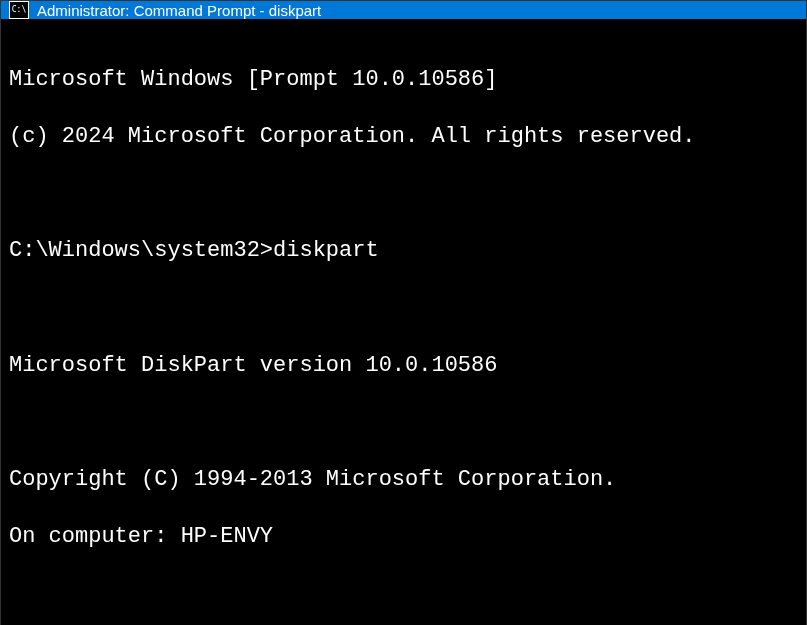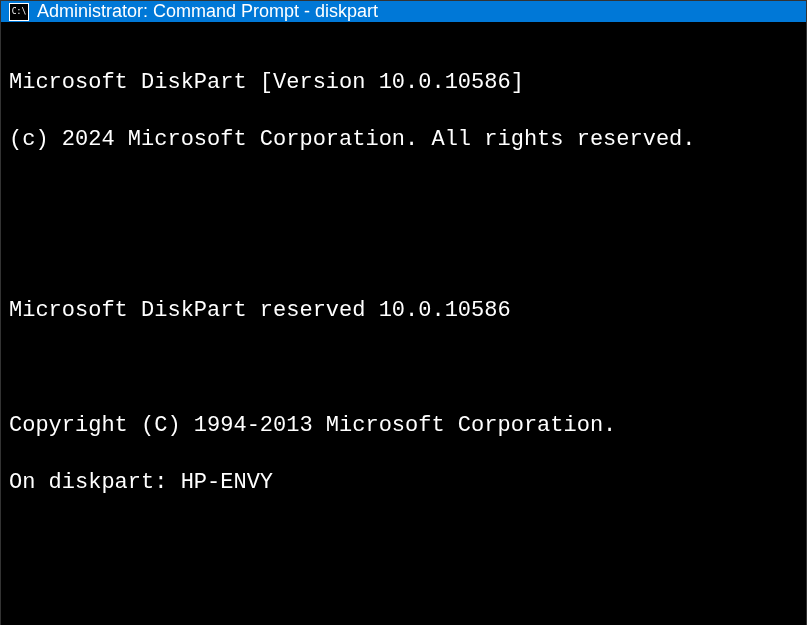--- a/index.html
+++ b/index.html
@@ -34,21 +34,21 @@
       align-items: center;
       justify-content: center;
       font-size: 8px;
       color: #fff;
       font-family: monospace;
       line-height: 1;
     }
     .titlebar-text {
       color: #fff;
       font-family: 'Segoe UI', Tahoma, sans-serif;
-      font-size: 18px;
+      font-size: 15px;
       font-weight: 400;
     }
     .terminal {
       flex: 1;
       background: #000;
       color: #fff;
       padding: 18px 8px 8px 8px;
       font-size: 22px;
       line-height: 1.3;
       white-space: pre;
@@ -62,28 +62,29 @@
 <div class="window">
 
   <div class="titlebar">
     <div class="titlebar-icon">
       <span>C:\</span>
     </div>
     <div class="titlebar-text">Administrator: Command Prompt - diskpart</div>
   </div>
 
   <div class="terminal">
-<div class="line">Microsoft DiskPart [Version 10.0.10586]</div>
+<div class="line">Microsoft Windows [Prompt 10.0.10586]</div>
 <div class="line">(c) 2024 Microsoft Corporation. All rights reserved.</div>
 <div class="line"> </div>
+<div class="line"><span>C:\Windows\system32&gt;</span><span>diskpart</span></div>
 <div class="line"> </div>
-<div class="line">Microsoft DiskPart reserved 10.0.10586</div>
+<div class="line">Microsoft DiskPart version 10.0.10586</div>
 <div class="line"> </div>
 <div class="line">Copyright (C) 1994-2013 Microsoft Corporation.</div>
-<div class="line">On diskpart: HP-ENVY</div>
+<div class="line">On computer: HP-ENVY</div>
 <div class="line"> </div>
 
 
 
 
 
 
 
   </div>
 

